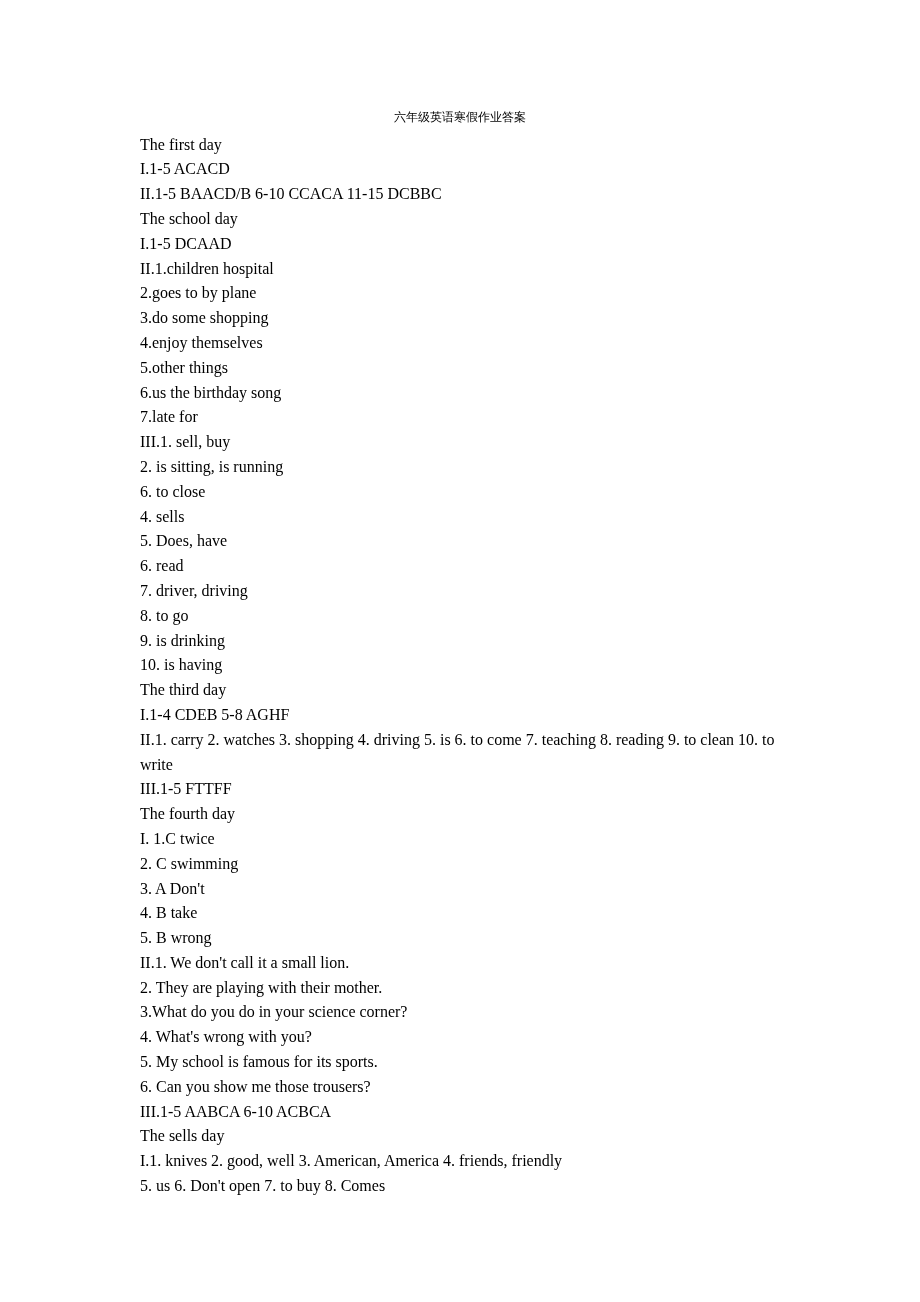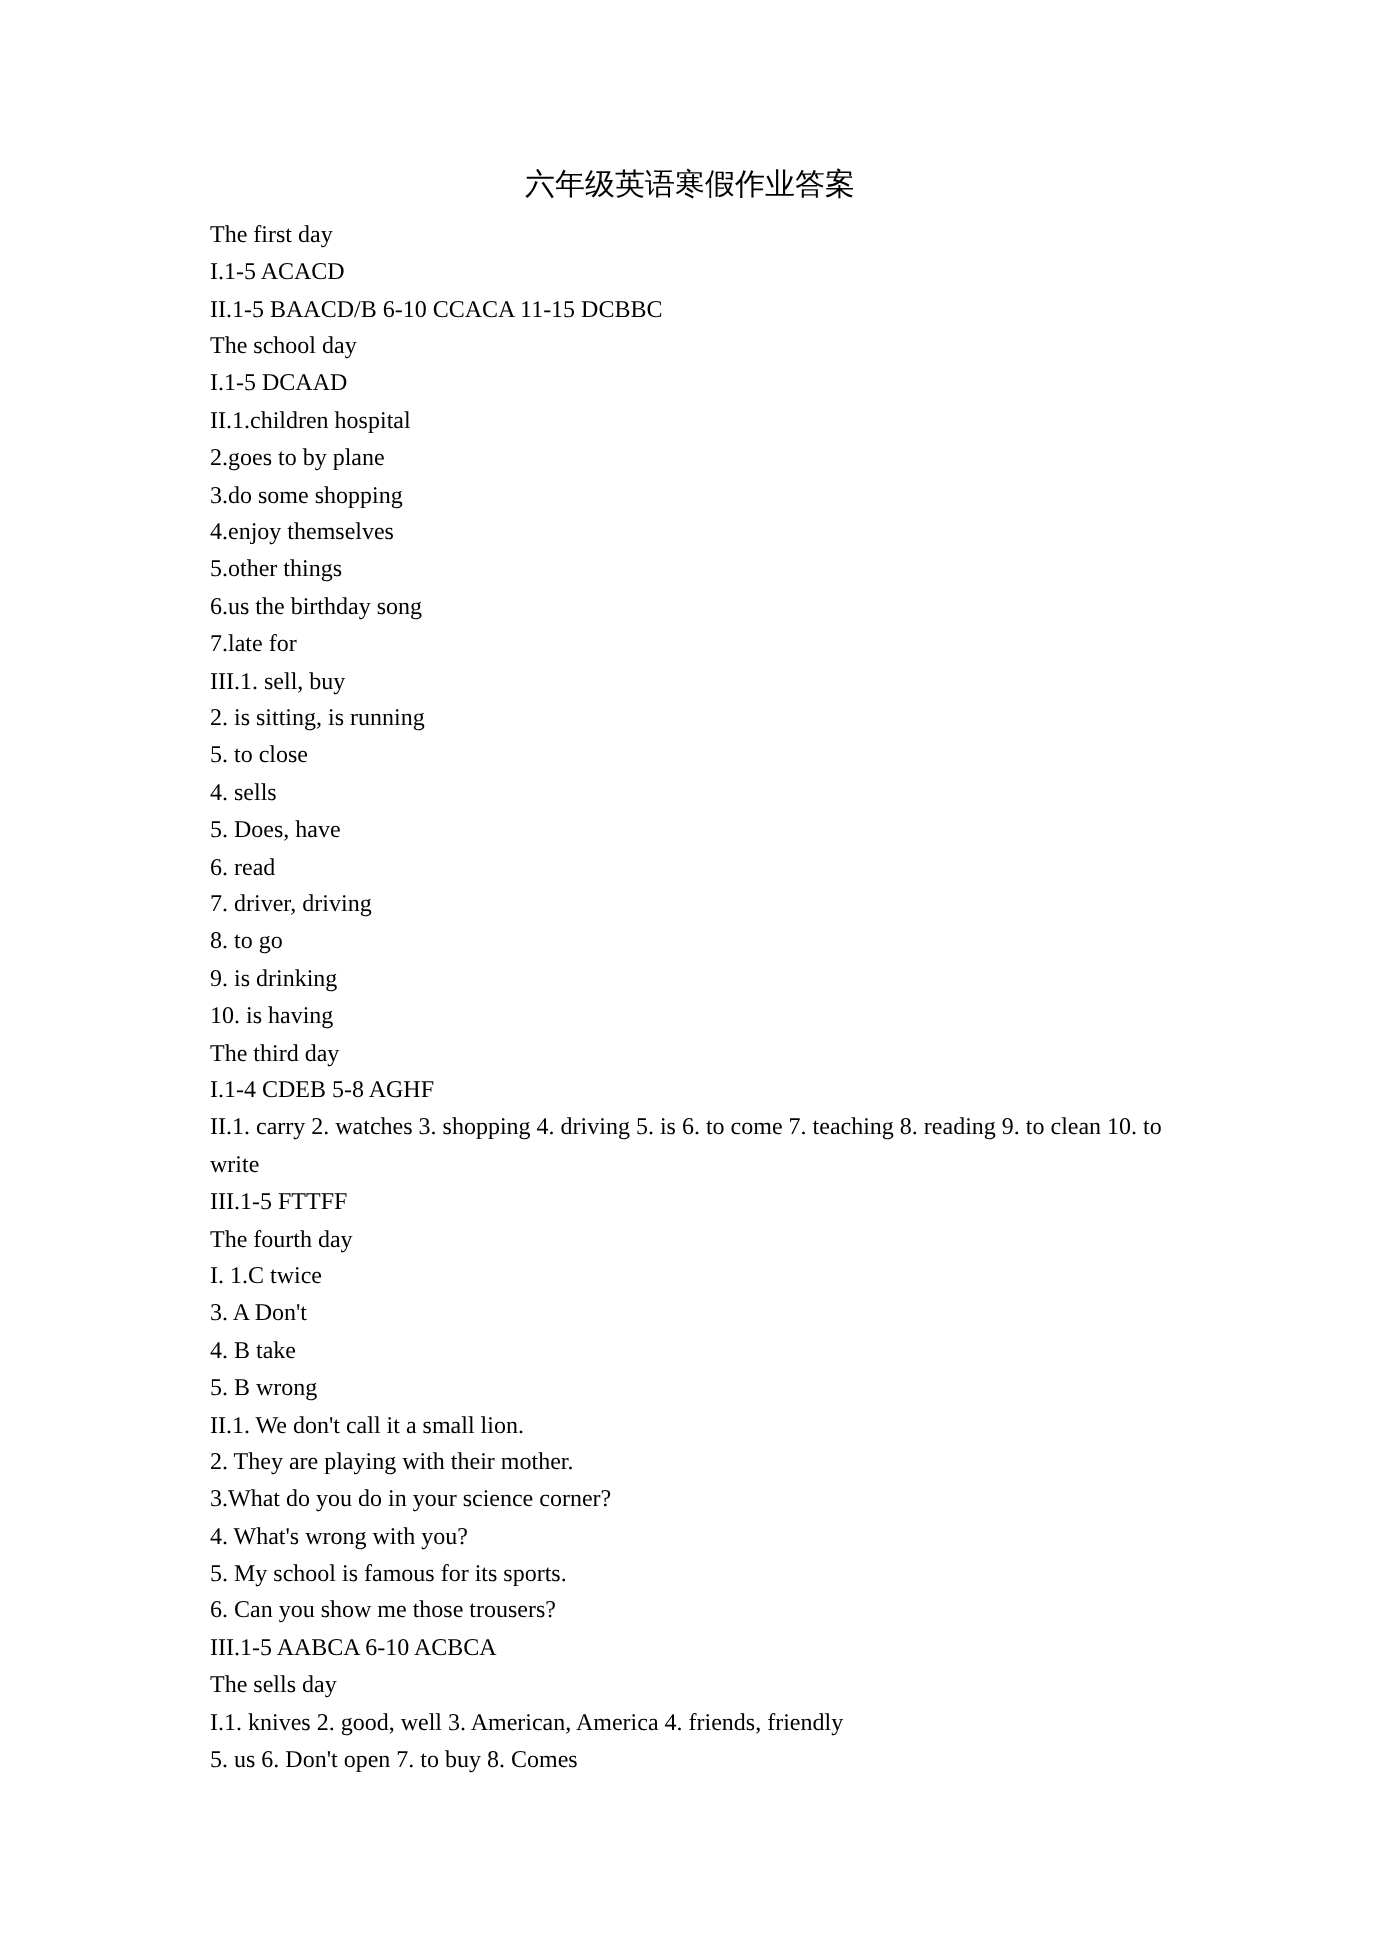--- a/index.html
+++ b/index.html
@@ -14,21 +14,21 @@
       min-height: 1302px;
       font-family: "Times New Roman", "SimSun", serif;
       font-size: 16px;
       line-height: 1.55;
       color: #000000;
       padding: 108px 140px 60px 140px;
     }
     .title {
       text-align: center;
       font-family: "SimSun", serif;
-      font-size: 20px;
+      font-size: 12px;
       margin-bottom: 6px;
     }
     .line {
       font-size: 16px;
       white-space: pre-wrap;
     }
   </style>
 </head>
 <body>
 
@@ -41,34 +41,35 @@
     <div class="line">I.1-5 DCAAD</div>
     <div class="line">II.1.children hospital</div>
     <div class="line">2.goes to by plane</div>
     <div class="line">3.do some shopping</div>
     <div class="line">4.enjoy themselves</div>
     <div class="line">5.other things</div>
     <div class="line">6.us the birthday song</div>
     <div class="line">7.late for</div>
     <div class="line">III.1. sell, buy</div>
     <div class="line">2. is sitting, is running</div>
-    <div class="line">5. to close</div>
+    <div class="line">6. to close</div>
     <div class="line">4. sells</div>
     <div class="line">5. Does, have</div>
     <div class="line">6. read</div>
     <div class="line">7. driver, driving</div>
     <div class="line">8. to go</div>
     <div class="line">9. is drinking</div>
     <div class="line">10. is having</div>
     <div class="line">The third day</div>
     <div class="line">I.1-4 CDEB 5-8 AGHF</div>
     <div class="line">II.1. carry 2. watches 3. shopping 4. driving 5. is 6. to come 7. teaching 8. reading 9. to clean 10. to write</div>
     <div class="line">III.1-5 FTTFF</div>
     <div class="line">The fourth day</div>
     <div class="line">I. 1.C twice</div>
+    <div class="line">2. C swimming</div>
     <div class="line">3. A Don't</div>
     <div class="line">4. B take</div>
     <div class="line">5. B wrong</div>
     <div class="line">II.1. We don't call it a small lion.</div>
     <div class="line">2. They are playing with their mother.</div>
     <div class="line">3.What do you do in your science corner?</div>
     <div class="line">4. What's wrong with you?</div>
     <div class="line">5. My school is famous for its sports.</div>
     <div class="line">6. Can you show me those trousers?</div>
     <div class="line">III.1-5 AABCA 6-10 ACBCA</div>

